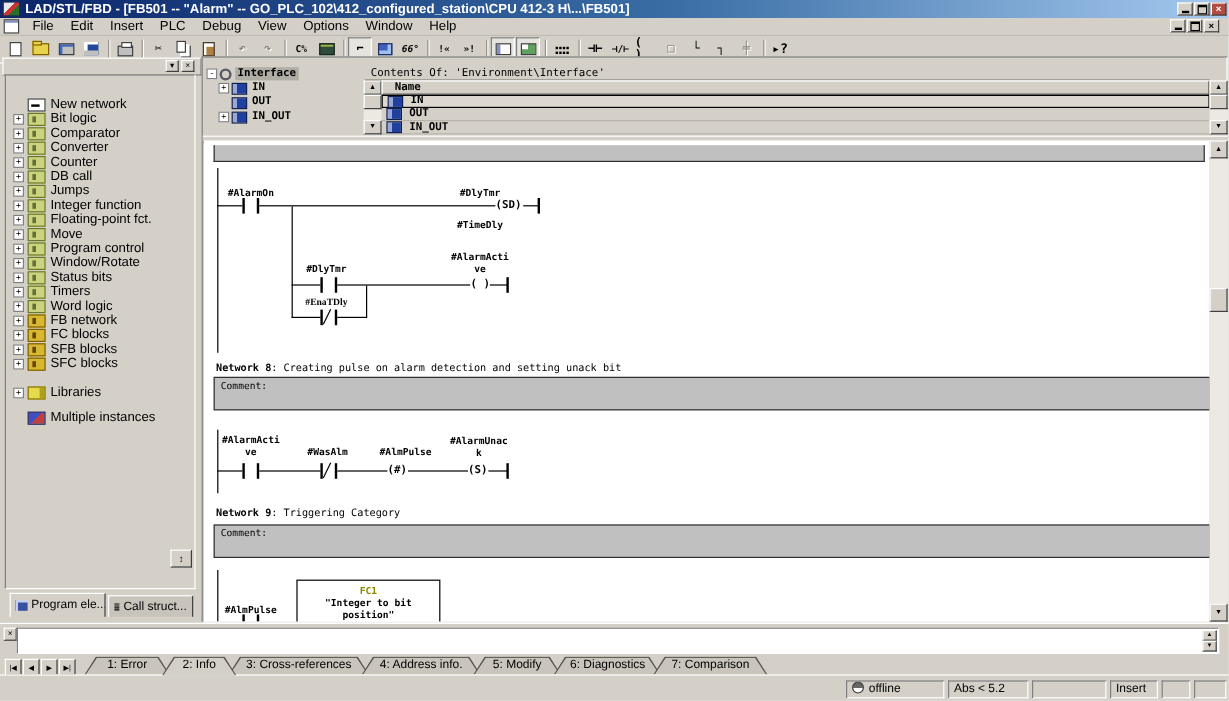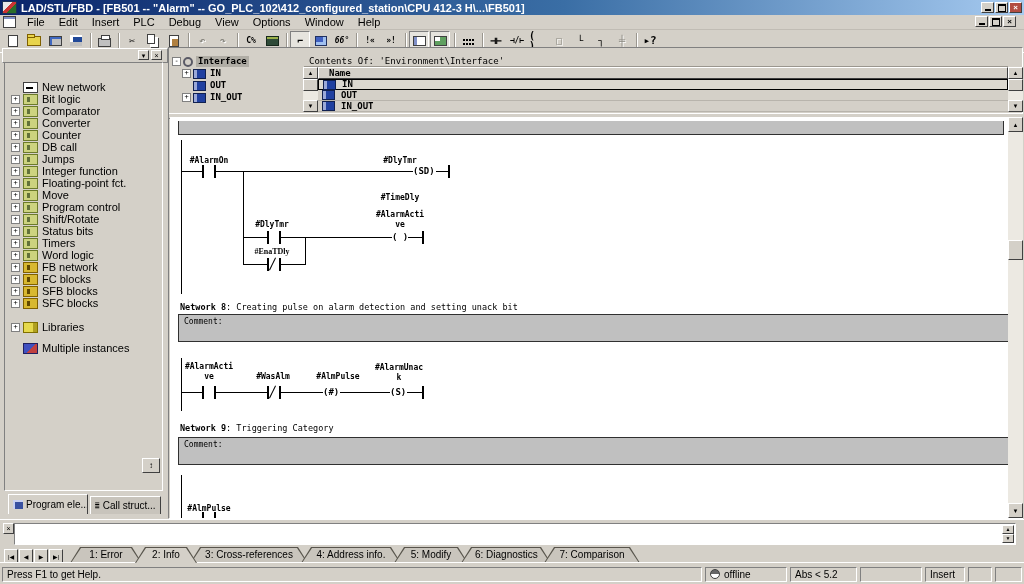--- a/index.html
+++ b/index.html
@@ -334,21 +334,21 @@
         <span class="tlabel">Move</span>
       </div>
     <div class="trow" style="top:138px;">
         <span class="exp">+</span>
         <span class="ticon ic-grn"></span>
         <span class="tlabel">Program control</span>
       </div>
     <div class="trow" style="top:150px;">
         <span class="exp">+</span>
         <span class="ticon ic-grn"></span>
-        <span class="tlabel">Shift/Rotate</span>
+        <span class="tlabel">Window/Rotate</span>
       </div>
     <div class="trow" style="top:162px;">
         <span class="exp">+</span>
         <span class="ticon ic-grn"></span>
         <span class="tlabel">Status bits</span>
       </div>
     <div class="trow" style="top:174px;">
         <span class="exp">+</span>
         <span class="ticon ic-grn"></span>
         <span class="tlabel">Timers</span>
@@ -475,21 +475,21 @@
       <i class="vl" style="left:135px;top:121px;height:27px;"></i>
       <i class="hl" style="left:73px;top:147px;width:24px;"></i>
       <i class="bar" style="left:97px;top:141px;"></i>
         <i class="bar" style="left:109px;top:141px;"></i>
       <i class="slash" style="left:102px;top:140px;"></i>
       <i class="hl" style="left:111px;top:147px;width:24px;"></i>
     </div>
     <span class="llbl" style="left:11px;width:56px;top:39px;">#AlarmOn</span>
     <span class="llbl" style="left:202px;width:56px;top:39px;">#DlyTmr</span>
     <span class="coil" style="left:243px;top:48px;">(SD)</span>
-    <span class="llbl" style="left:202px;width:56px;top:76px;">#TimeDly</span>
+    <span class="llbl" style="left:202px;width:56px;top:66px;">#TimeDly</span>
     <span class="llbl" style="left:74px;width:56px;top:103px;">#DlyTmr</span>
     <span class="llbl" style="left:200px;width:60px;top:93px;">#AlarmActi</span>
     <span class="llbl" style="left:200px;width:60px;top:103px;">ve</span>
     <span class="coil" style="left:222px;top:114px;">( )</span>
     <span class="llbl" style="left:74px;width:56px;top:130px;font-family:Liberation Serif, serif;">#EnaTDly</span>
 
     <div class="ntitle" style="left:10px;top:185px;"><b>Network 8</b><span>: Creating pulse on alarm detection and setting unack bit</span></div>
     <div class="cmt" style="top:197px;"><span>Comment:</span></div>
     <div>
       <i class="vl" style="left:11px;top:241px;height:53px;"></i>
@@ -515,20 +515,25 @@
     <span class="coil" style="left:220px;top:269px;">(S)</span>
 
     <div class="ntitle" style="left:10px;top:306px;"><b>Network 9</b><span>: Triggering Category</span></div>
     <div class="cmt" style="top:320px;"><span>Comment:</span></div>
     <div>
       <i class="vl" style="left:11px;top:358px;height:43px;"></i>
       <i class="bar" style="left:32px;top:395px;height:6px;"></i>
         <i class="bar" style="left:44px;top:395px;height:6px;"></i>
     </div>
     <span class="llbl" style="left:11px;width:56px;top:387px;">#AlmPulse</span>
+    <div class="fcbox">
+      <span class="fcname">FC1</span>
+      <span style="display:block;margin-top:1px;">"Integer to bit</span>
+      <span style="display:block;margin-top:1px;">position"</span>
+    </div>
   </div>
 
   <div class="sbar" style="left:1008px;top:117px;width:15px;height:401px;">
     <div class="sarrow btn3d" style="top:0;height:15px;">▲</div>
     <div class="sthumb" style="top:123px;height:20px;"></div>
     <div class="sarrow btn3d" style="top:386px;height:15px;">▼</div>
   </div>
 
   <div class="outpanel">
     <div class="outclose btn3d">×</div>
@@ -577,21 +582,20 @@
         </div>
       <div class="otab" style="width:96px;">
           <i class="tb"></i>
           <i class="tf"></i>
           <span>7: Comparison</span>
         </div>
     </div>
   </div>
 
   <div class="statusbar">
-    <div class="scell" style="left:2px;width:700px;">Press F1 to get Help.</div>
     <div class="scell" style="left:705px;width:82px;">
       <span class="conn-icon"></span><span>offline</span>
     </div>
     <div class="scell" style="left:790px;width:67px;">Abs &lt; 5.2</div>
     <div class="scell" style="left:860px;width:62px;"></div>
     <div class="scell" style="left:925px;width:40px;">Insert</div>
     <div class="scell" style="left:968px;width:24px;"></div>
     <div class="scell" style="left:995px;width:27px;"></div>
   </div>
 

